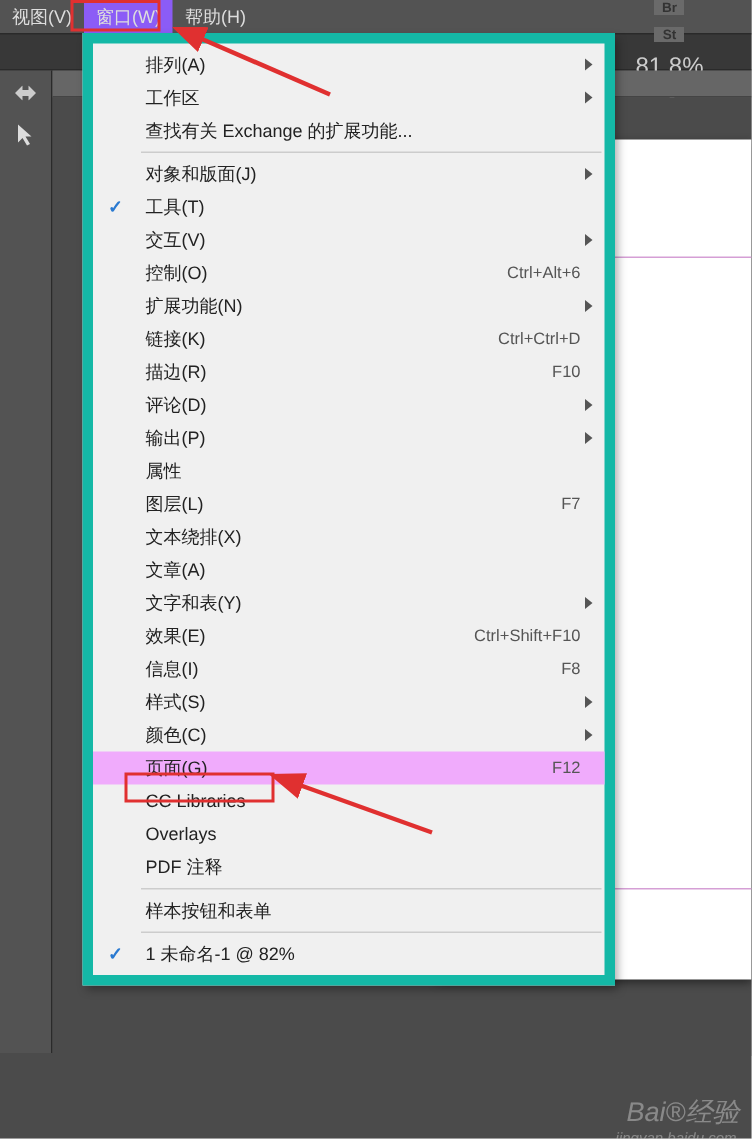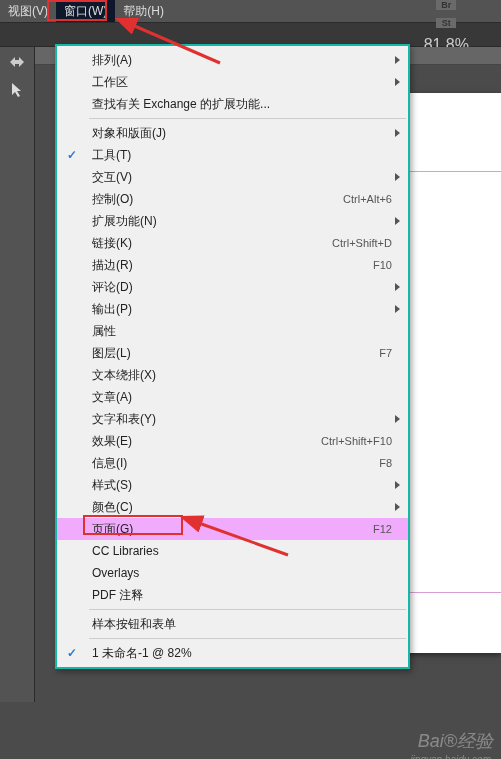--- a/index.html
+++ b/index.html
@@ -1,40 +1,40 @@
 <!DOCTYPE html>
 <html><head>
 <meta charset="utf-8">
 <style>
   * { margin: 0; padding: 0; box-sizing: border-box; font-family: "Microsoft YaHei", "SimSun", sans-serif; }
   body { width: 501px; height: 759px; background: #4b4b4b; overflow: hidden; position: relative; }
   
   .menubar { height: 22px; background: #535353; display: flex; color: #ddd; font-size: 12px; }
   .menu-item { padding: 3px 8px; cursor: pointer; }
-  .menu-item.active { background: #0f172a; }
+  .menu-item.active { background: #8b5cf6; }
   .highlight-box { position: absolute; top: 0; left: 47px; width: 60px; height: 21px; border: 2px solid #e03030; pointer-events: none; z-index: 50; }
   .highlight-box2 { position: absolute; top: 515px; left: 83px; width: 100px; height: 20px; border: 2px solid #e03030; pointer-events: none; z-index: 50; }
   
   .menubar-right { margin-left: auto; display: flex; align-items: center; gap: 8px; padding-right: 10px; flex-direction: column; }
   .tb-icon { width: 20px; height: 16px; background: #6a6a6a; display: flex; align-items: center; justify-content: center; font-size: 9px; color: #333; font-weight: bold; }
   .zoom { color: #ccc; font-size: 16px; margin: 0 22px; }
   .triangle { width: 0; height: 0; border-left: 4px solid transparent; border-right: 4px solid transparent; border-top: 5px solid #ccc; margin-left: 3px; }
   
   .toolbar2 { height: 25px; background: #383838; border-top: 1px solid #2a2a2a; border-bottom: 1px solid #2a2a2a; }
   
   .leftbar { position: absolute; left: 0; top: 47px; width: 35px; height: 655px; background: #535353; border-right: 1px solid #2a2a2a; }
   .leftbar-icon { width: 32px; height: 26px; margin: 2px auto; display: flex; align-items: center; justify-content: center; }
   
   .ruler-h { position: absolute; left: 35px; top: 47px; right: 0; height: 18px; background: #666; border-bottom: 1px solid #444; }
   
   .canvas { position: absolute; left: 35px; top: 65px; right: 0; bottom: 55px; background: #4b4b4b; }
   .page { position: absolute; right: 0; top: 28px; width: 210px; height: 560px; background: #fff; box-shadow: 0 2px 6px rgba(0,0,0,0.5); }
   .page-margin { position: absolute; left: 10px; top: 78px; right: 0; bottom: 60px; border-left: 1px solid #d59fd5; border-top: 1px solid #d59fd5; border-bottom: 1px solid #d59fd5; }
   
-  .dropdown { position: absolute; left: 55px; top: 22px; width: 355px; background: #f0f0f0; border: 2px solid #14b8a6; box-shadow: 2px 3px 6px rgba(0,0,0,0.35); z-index: 30; font-size: 12px; color: #222; padding: 3px 0; margin-top: 22px; }
+  .dropdown { position: absolute; left: 55px; top: 22px; width: 355px; background: #f0f0f0; border: 7px solid #14b8a6; box-shadow: 2px 3px 6px rgba(0,0,0,0.35); z-index: 30; font-size: 12px; color: #222; padding: 3px 0; }
   .dd-row { height: 22px; display: flex; align-items: center; padding-left: 35px; padding-right: 16px; position: relative; cursor: pointer; }
   .dd-row.highlighted { background: #f0abfc; }
   .dd-label { flex: 1; }
   .dd-shortcut { color: #555; font-size: 11px; }
   .dd-sep { height: 1px; background: #ccc; margin: 3px 2px 3px 32px; }
   .dd-arrow { position: absolute; right: 8px; width: 0; height: 0; border-top: 4px solid transparent; border-bottom: 4px solid transparent; border-left: 5px solid #555; }
   .dd-check { position: absolute; left: 10px; color: #2a7ad1; font-weight: bold; }
   
   .annotation-arrow { position: absolute; pointer-events: none; z-index: 60; }
   
@@ -143,21 +143,21 @@
     <div class="dd-row">
       <span class="dd-label">控制(O)</span>
       <span class="dd-shortcut">Ctrl+Alt+6</span>
     </div>
     <div class="dd-row">
       <span class="dd-label">扩展功能(N)</span>
       <span class="dd-arrow"></span>
     </div>
     <div class="dd-row">
       <span class="dd-label">链接(K)</span>
-      <span class="dd-shortcut">Ctrl+Shift+D</span>
+      <span class="dd-shortcut">Ctrl+Ctrl+D</span>
     </div>
     <div class="dd-row">
       <span class="dd-label">描边(R)</span>
       <span class="dd-shortcut">F10</span>
     </div>
     <div class="dd-row">
       <span class="dd-label">评论(D)</span>
       <span class="dd-arrow"></span>
     </div>
     <div class="dd-row">

